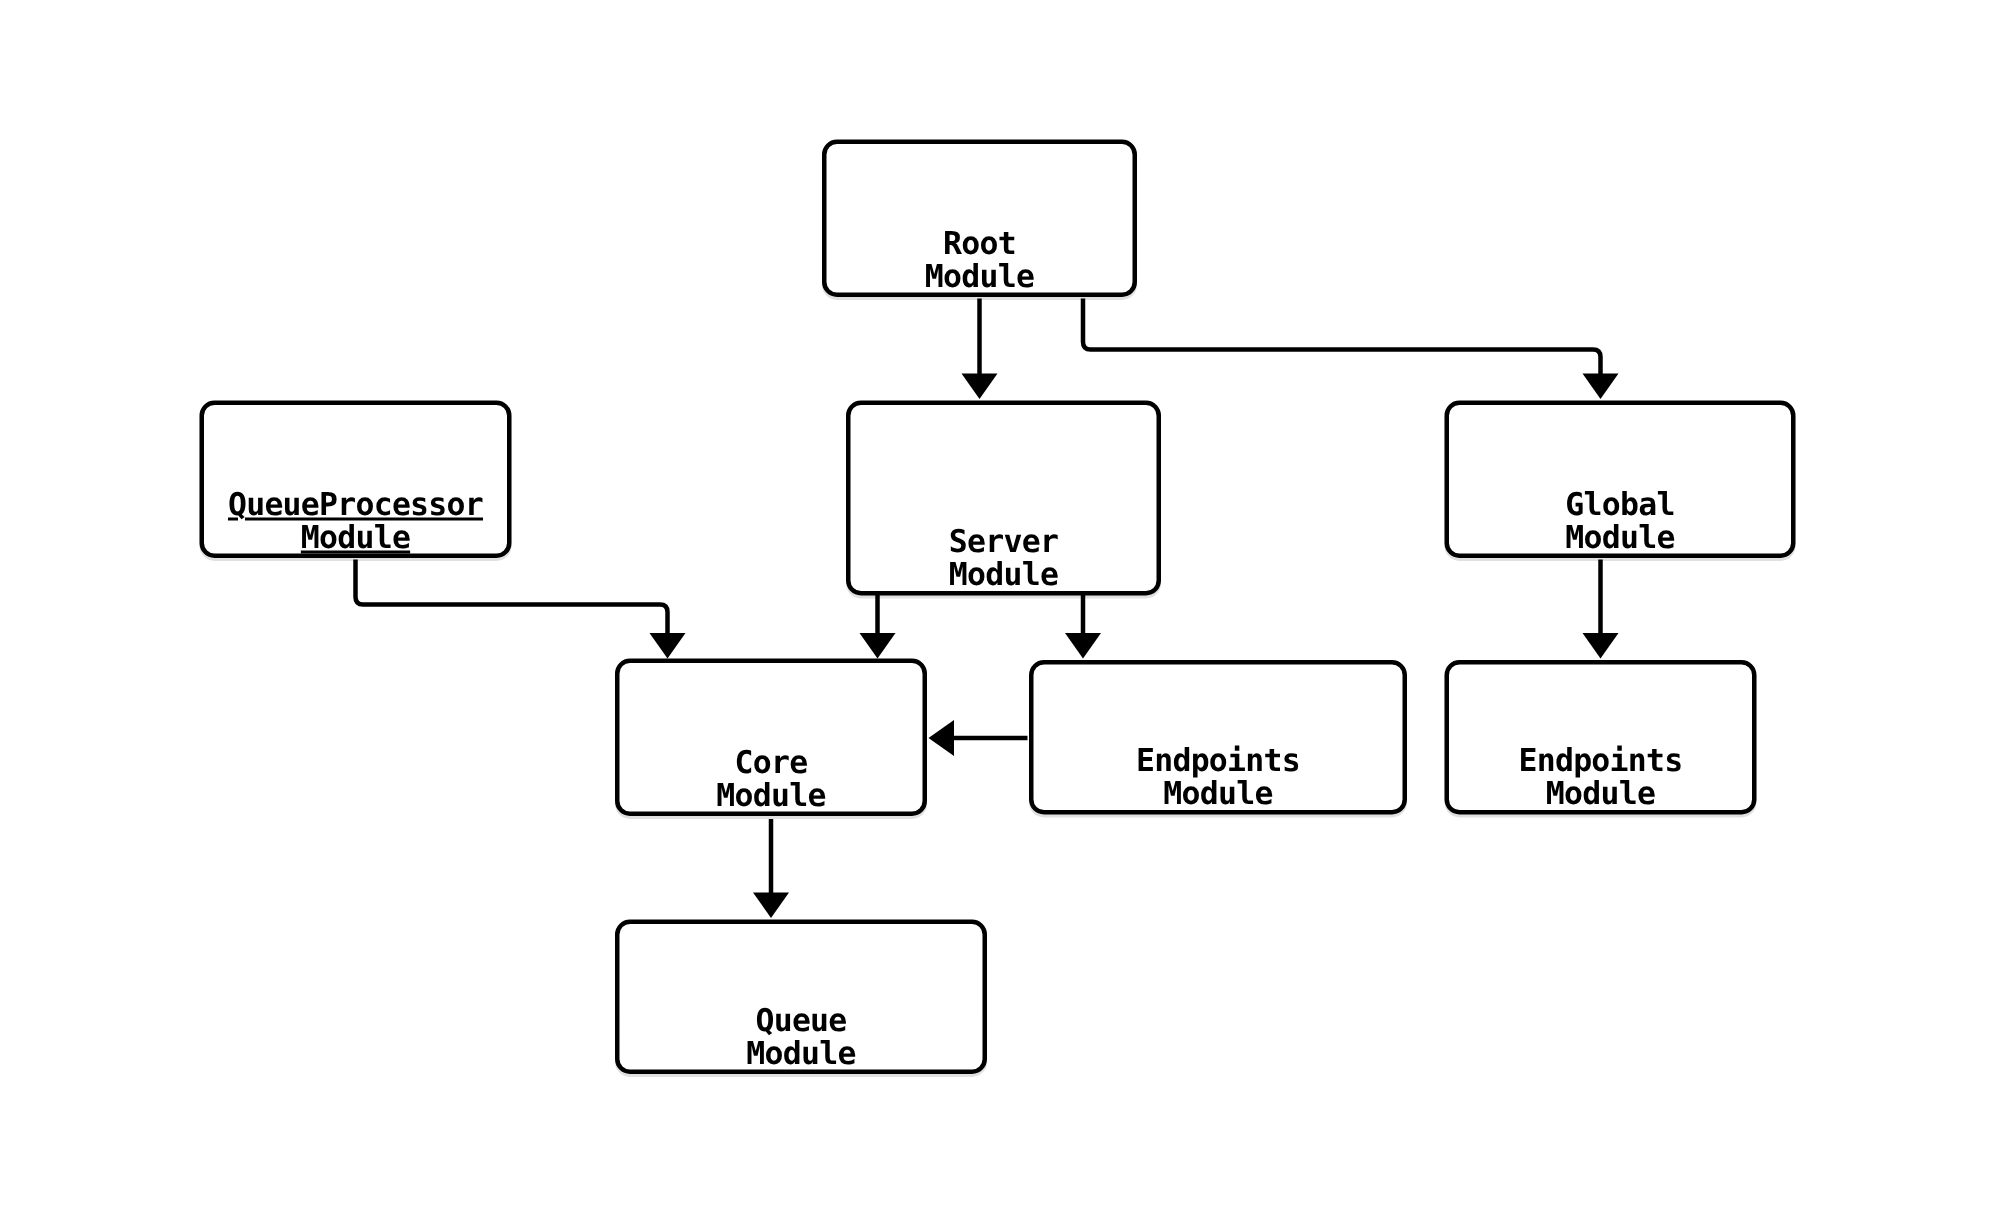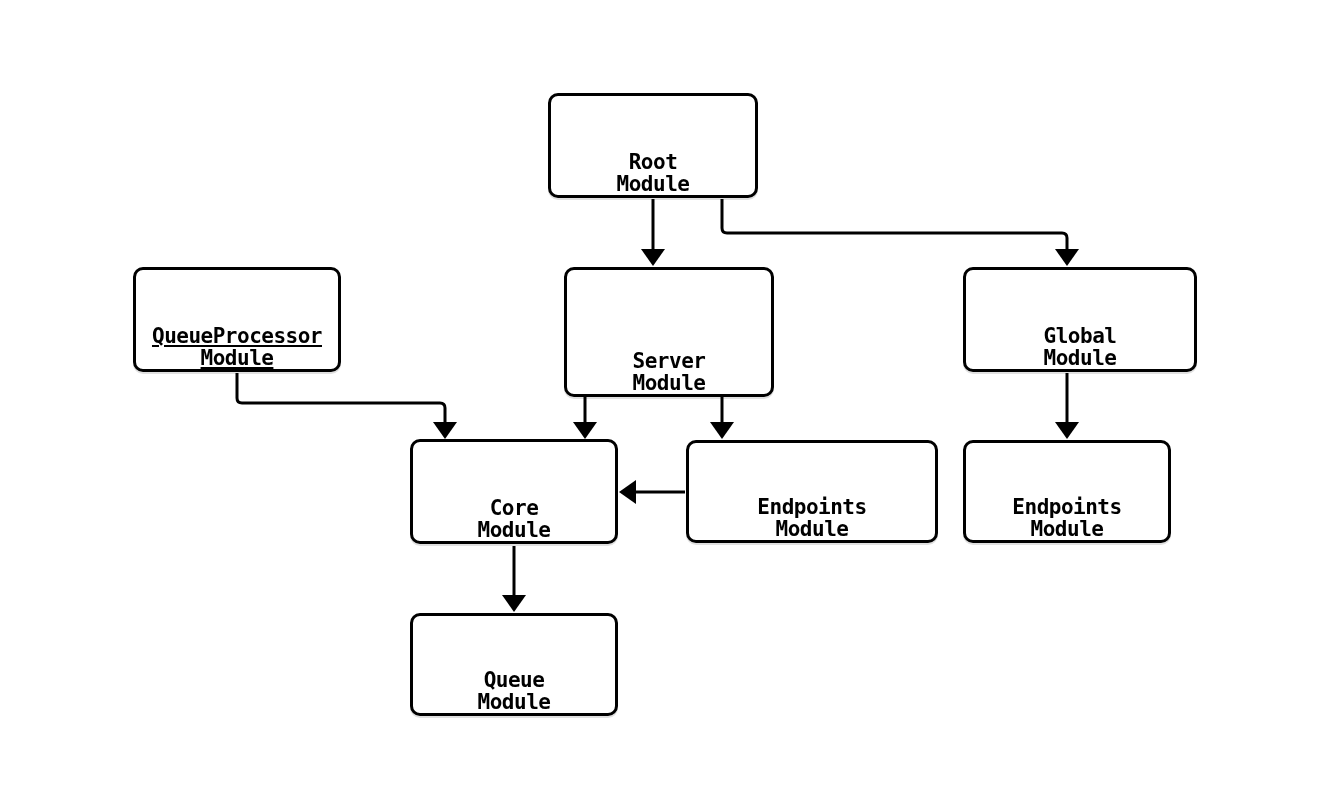--- a/index.html
+++ b/index.html
@@ -132,18 +132,18 @@
   <div class="node" style="left:686px; top:440px; width:252px; height:103px;">
     <span class="line">Endpoints</span>
     <span class="line">Module</span>
   </div>
 
   <div class="node" style="left:963px; top:440px; width:208px; height:103px;">
     <span class="line">Endpoints</span>
     <span class="line">Module</span>
   </div>
 
-  <div class="node" style="left:410px; top:613px; width:208px; height:103px;">
+  <div class="node" style="left:410px; top:613px; width:248px; height:103px;">
     <span class="line">Queue</span>
     <span class="line">Module</span>
   </div>
 
 </div>
 
 </body></html>

